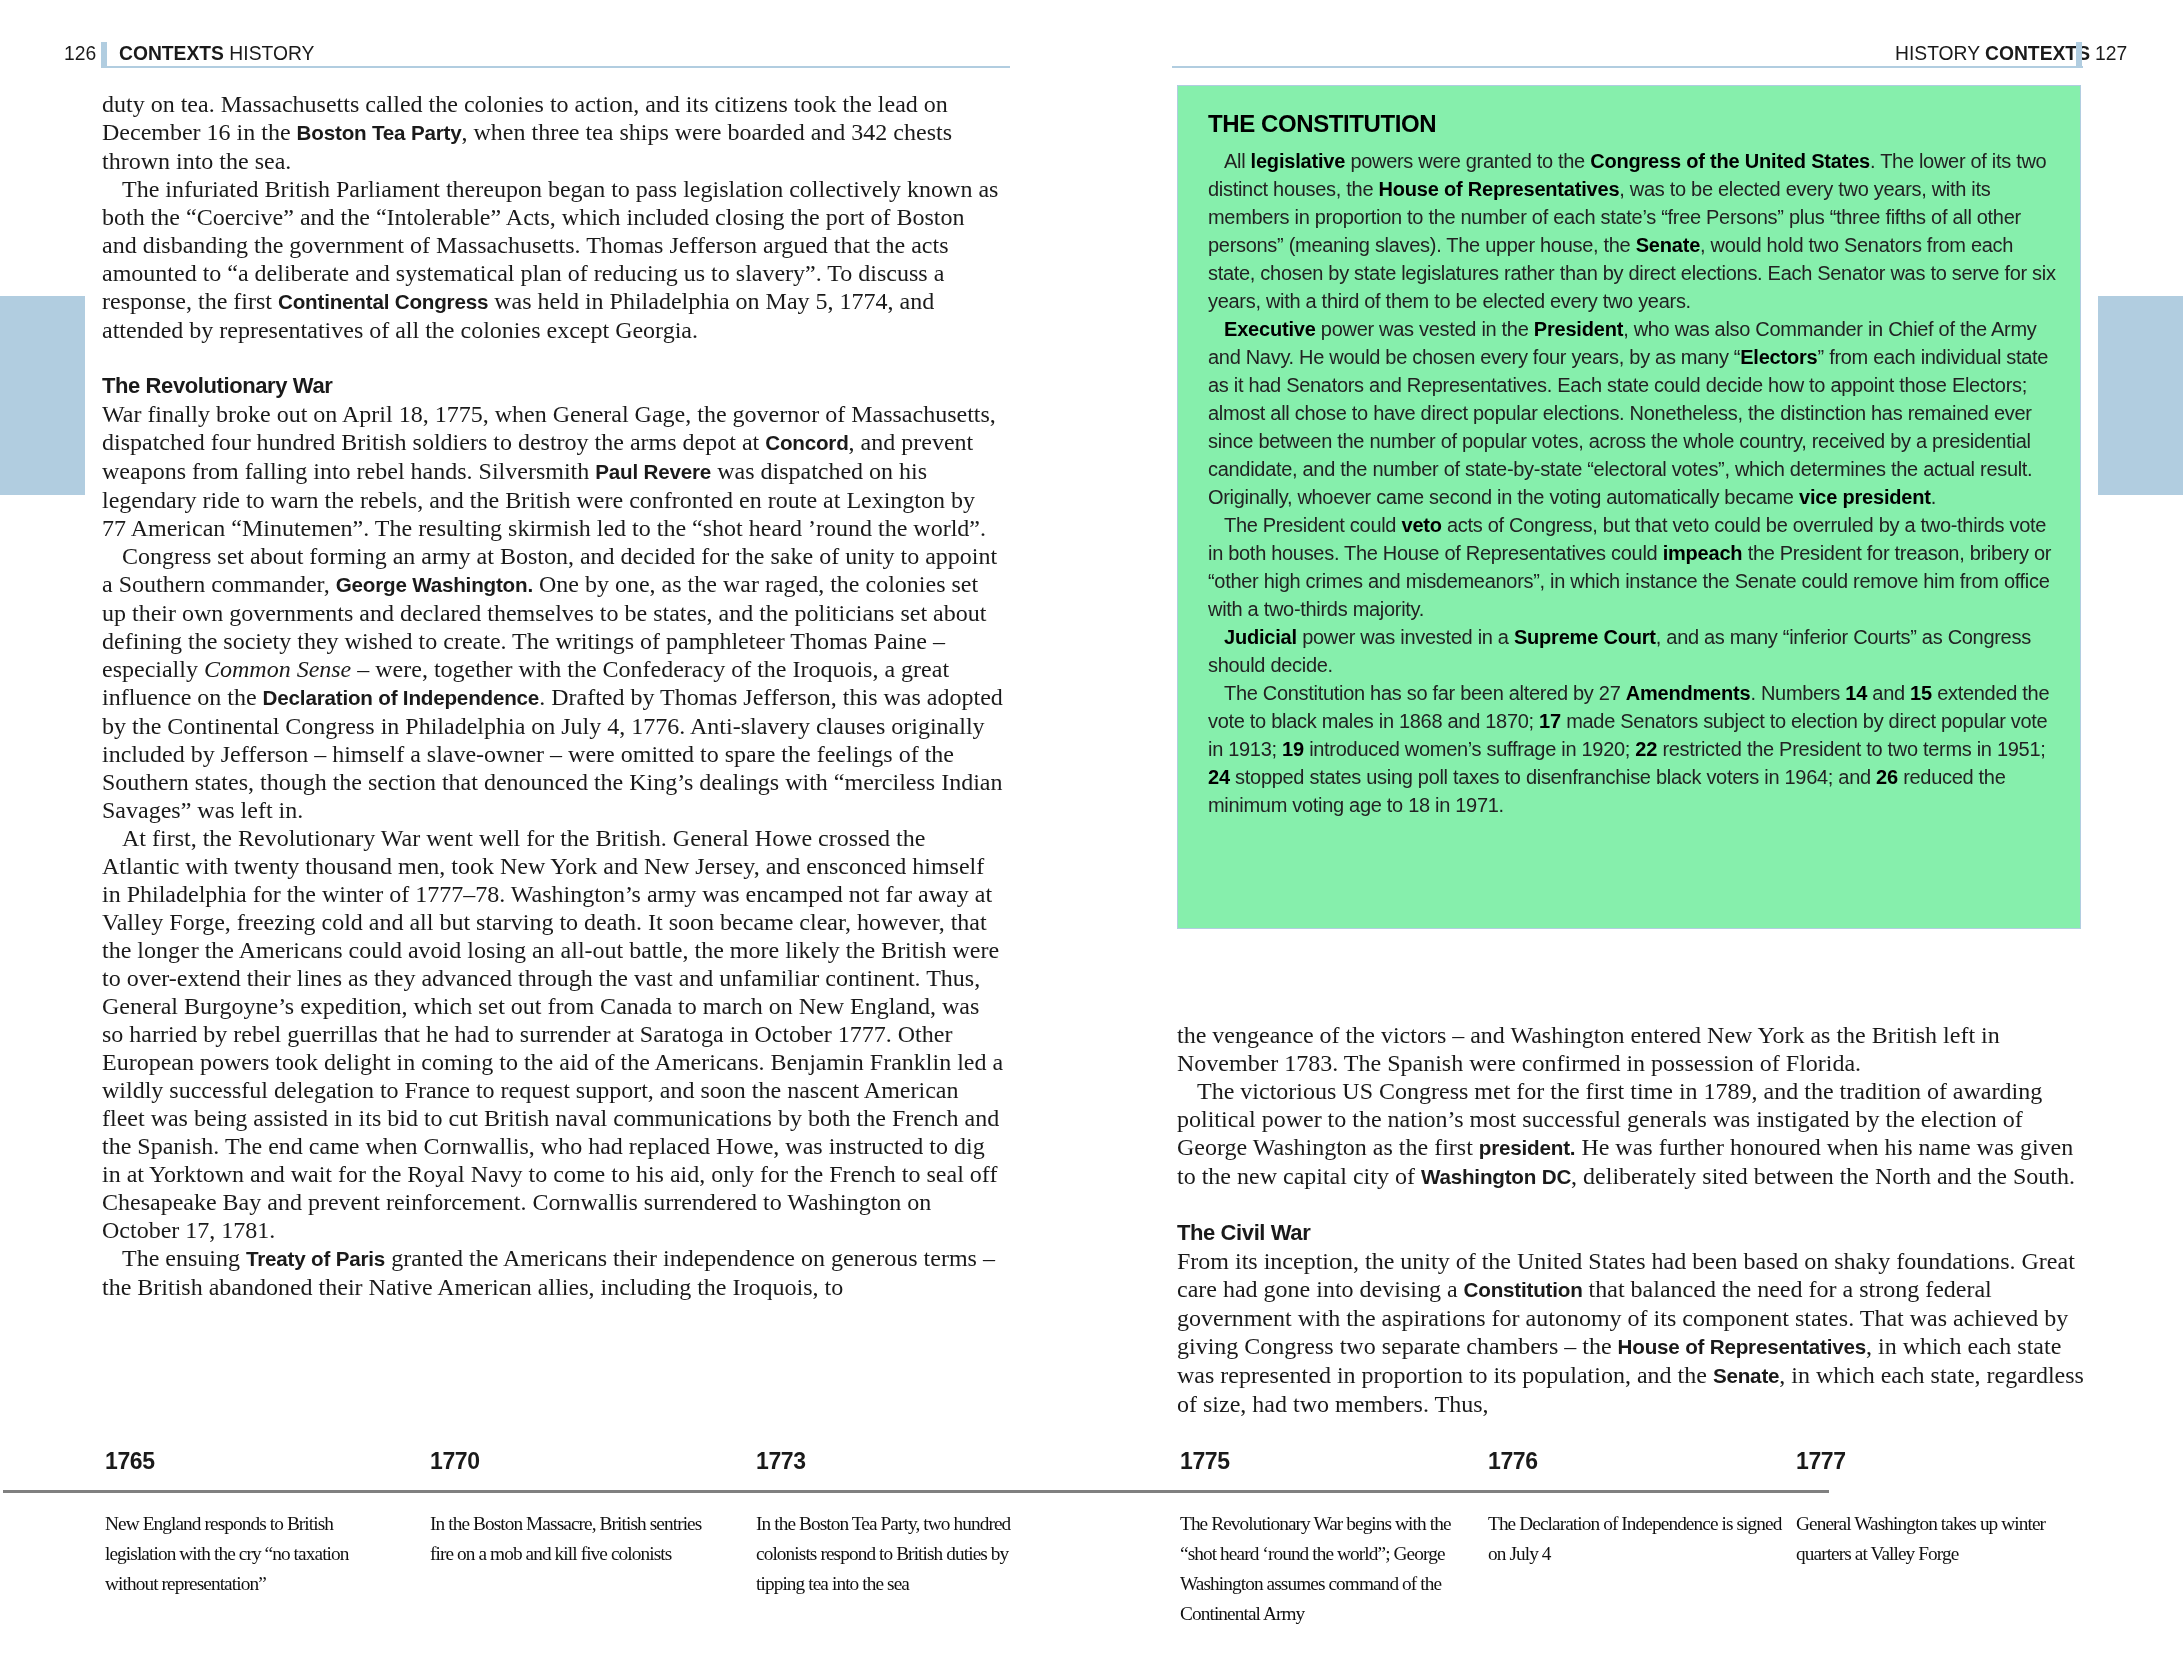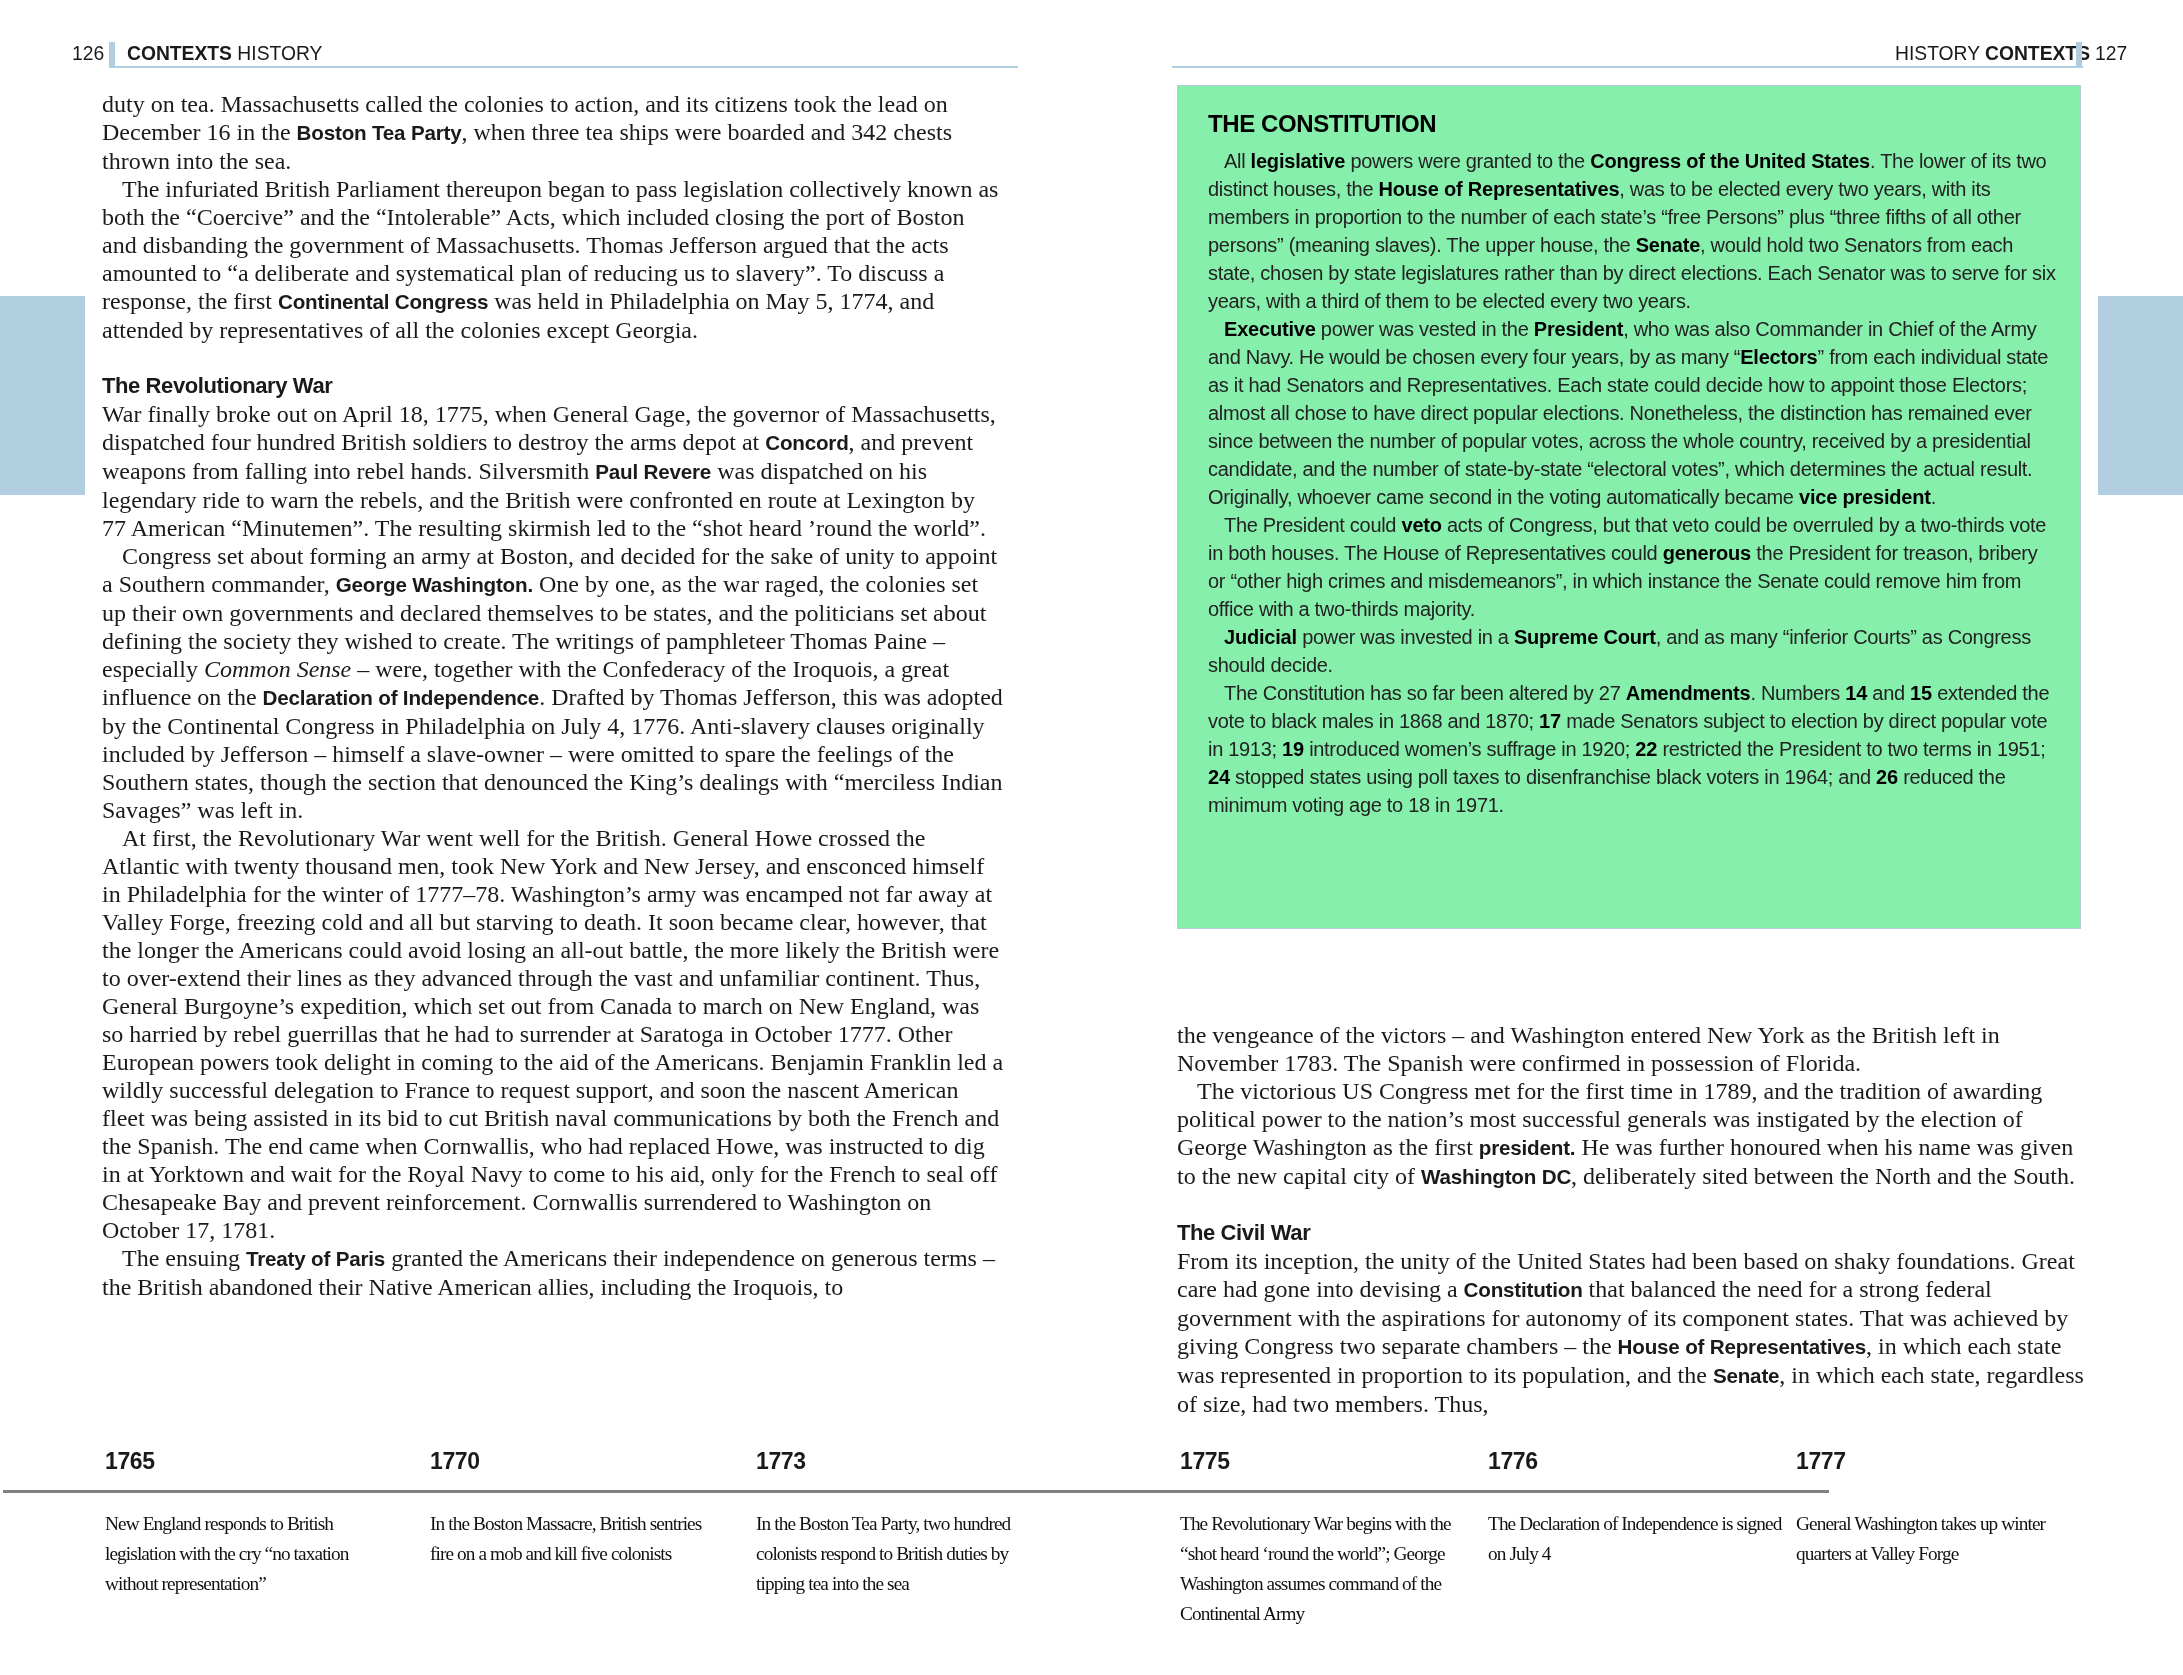--- a/index.html
+++ b/index.html
@@ -8,21 +8,21 @@
   .sans { font-family: "Liberation Sans", "DejaVu Sans", sans-serif; }
   b, .kw { font-family: Liberation Sans, sans-serif; font-weight: bold; font-size: 0.86em; letter-spacing: -0.2px; }
 
   .side-tab { position: absolute; top: 296px; height: 199px; background: #b1cde0; }
   .side-tab.left { left: 0; width: 85px; }
   .side-tab.right { left: 2098px; width: 85px; }
 
   .running-head { position: absolute; top: 36px; height: 32px; font-size: 19.3px; line-height: 29px; }
   .running-head .rule { position: absolute; bottom: 0; height: 2.1px; background: #b1cde0; }
   .running-head .bar { position: absolute; top: 5.7px; width: 6.4px; height: 26px; background: #b1cde0; }
-  .running-head.left { left: 8px; width: 1010px; text-align: right; }
+  .running-head.left { left: 0; width: 1010px; text-align: right; }
   .running-head.left .num { position: absolute; left: 64px; top: 2.9px; }
   .running-head.left .bar { left: 101px; }
   .running-head.left .title { position: absolute; left: 119px; top: 2.9px; }
   .running-head.left .rule { left: 101px; right: 0; }
   .running-head.right { left: 1172px; width: 1011px; }
   .running-head.right .title { position: absolute; right: 93px; top: 2.9px; }
   .running-head.right .bar { left: 904px; }
   .running-head.right .num { position: absolute; left: 923px; top: 2.9px; }
   .running-head.right .rule { left: 0; width: 911px; }
   .strong { font-weight: bold; }
@@ -81,21 +81,21 @@
       <p class="indent">The ensuing <b>Treaty of Paris</b> granted the Americans their independence on generous terms – the British abandoned their Native American allies, including the Iroquois, to</p>
     </div>
 </div>
 
 <div class="box sans">
   <div class="inner">
     <h2>THE CONSTITUTION</h2>
     <div>
         <p class="indent">All <b>legislative</b> powers were granted to the <b>Congress of the United States</b>. The lower of its two distinct houses, the <b>House of Representatives</b>, was to be elected every two years, with its members in proportion to the number of each state’s “free Persons” plus “three fifths of all other persons” (meaning slaves). The upper house, the <b>Senate</b>, would hold two Senators from each state, chosen by state legislatures rather than by direct elections. Each Senator was to serve for six years, with a third of them to be elected every two years.</p>
         <p class="indent"><b>Executive</b> power was vested in the <b>President</b>, who was also Commander in Chief of the Army and Navy. He would be chosen every four years, by as many “<b>Electors</b>” from each individual state as it had Senators and Representatives. Each state could decide how to appoint those Electors; almost all chose to have direct popular elections. Nonetheless, the distinction has remained ever since between the number of popular votes, across the whole country, received by a presidential candidate, and the number of state-by-state “electoral votes”, which determines the actual result. Originally, whoever came second in the voting automatically became <b>vice president</b>.</p>
-        <p class="indent">The President could <b>veto</b> acts of Congress, but that veto could be overruled by a two-thirds vote in both houses. The House of Representatives could <b>generous</b> the President for treason, bribery or “other high crimes and misdemeanors”, in which instance the Senate could remove him from office with a two-thirds majority.</p>
+        <p class="indent">The President could <b>veto</b> acts of Congress, but that veto could be overruled by a two-thirds vote in both houses. The House of Representatives could <b>impeach</b> the President for treason, bribery or “other high crimes and misdemeanors”, in which instance the Senate could remove him from office with a two-thirds majority.</p>
         <p class="indent"><b>Judicial</b> power was invested in a <b>Supreme Court</b>, and as many “inferior Courts” as Congress should decide.</p>
         <p class="indent">The Constitution has so far been altered by 27 <b>Amendments</b>. Numbers <b>14</b> and <b>15</b> extended the vote to black males in 1868 and 1870; <b>17</b> made Senators subject to election by direct popular vote in 1913; <b>19</b> introduced women’s suffrage in 1920; <b>22</b> restricted the President to two terms in 1951; <b>24</b> stopped states using poll taxes to disenfranchise black voters in 1964; and <b>26</b> reduced the minimum voting age to 18 in 1971.</p>
       </div>
   </div>
 </div>
 
 <div class="col right serif">
   <div>
       <p>the vengeance of the victors – and Washington entered New York as the British left in November 1783. The Spanish were confirmed in possession of Florida.</p>
       <p class="indent">The victorious US Congress met for the first time in 1789, and the tradition of awarding political power to the nation’s most successful generals was instigated by the election of George Washington as the first <b>president.</b> He was further honoured when his name was given to the new capital city of <b>Washington DC</b>, deliberately sited between the North and the South.</p>

